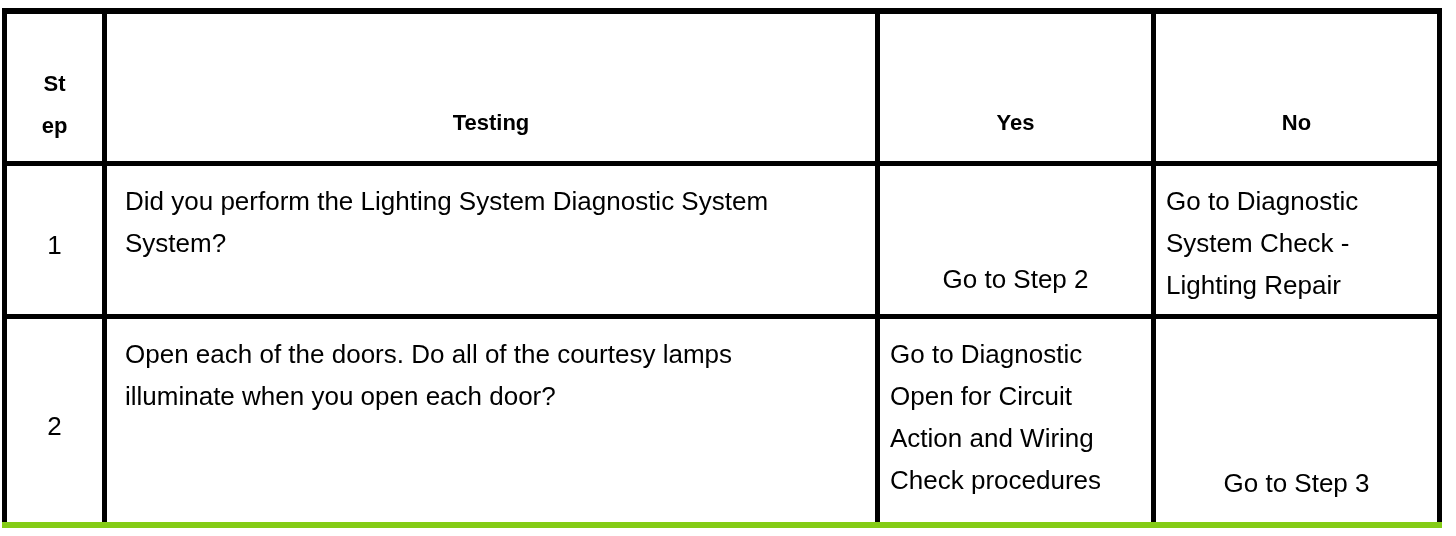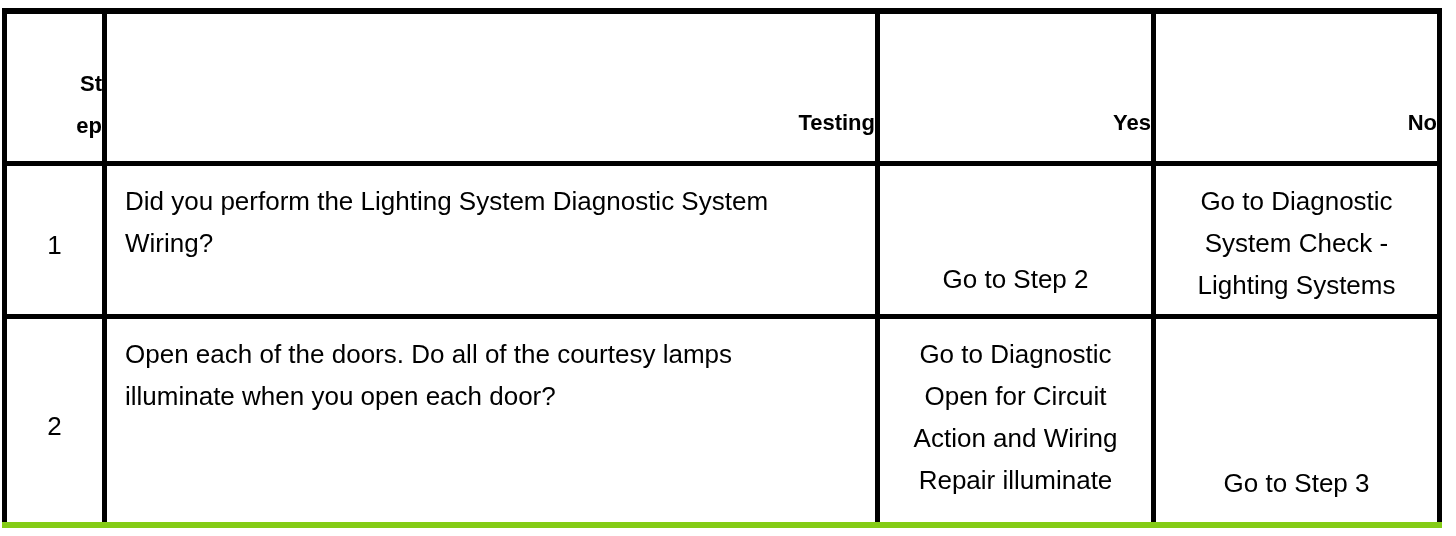--- a/index.html
+++ b/index.html
@@ -56,21 +56,20 @@
     height: 147px;
     font-weight: bold;
     font-size: 22px;
     text-align: center;
     vertical-align: bottom;
   }
   .hdr-inner {
     display: block;
     padding-bottom: 18px;
     line-height: 41px;
-    text-align: right;
   }
   .hdr-inner.stacked {
     line-height: 42px;
     padding-bottom: 14px;
   }
 
   
   .diag-table tbody tr.first-body td {
     border-top: 2px solid #000;
   }
@@ -102,21 +101,21 @@
     font-size: 26px;
   }
   .cell.num.r2 {
     padding-top: 86px;
   }
   .cell.action {
     text-align: left;
     padding: 14px 12px 0 18px;
   }
   .cell.branch-top {
-    text-align: center;
+    text-align: left;
     padding: 14px 10px 0 10px;
   }
   .cell.branch-bottom {
     text-align: center;
     padding: 0 10px 0 10px;
   }
   .cell.branch-bottom.r1-yes { padding-top: 92px; }
   .cell.branch-bottom.r2-no  { padding-top: 143px; }
 
   .txt-line { display: block; white-space: pre; }
@@ -165,53 +164,53 @@
 
     <tbody>
 
       <tr class="row-1 first-body">
         <td>
           <span class="cell num narrow-c">1</span>
         </td>
         <td>
           <span class="cell action narrow">
             <span class="txt-line">Did you perform the Lighting System Diagnostic System</span>
-            <span class="txt-line">Wiring?</span>
+            <span class="txt-line">System?</span>
           </span>
         </td>
         <td>
           <span class="cell branch-bottom r1-yes narrow-c">
             <span class="txt-line">Go to Step 2</span>
           </span>
         </td>
         <td>
           <span class="cell branch-top narrow-c">
             <span class="txt-line">Go to Diagnostic</span>
             <span class="txt-line">System Check -</span>
-            <span class="txt-line">Lighting Systems</span>
+            <span class="txt-line">Lighting Repair</span>
           </span>
         </td>
       </tr>
 
       <tr class="row-2 last-body">
         <td>
           <span class="cell num r2 narrow-c">2</span>
         </td>
         <td>
           <span class="cell action narrow">
             <span class="txt-line">Open each of the doors. Do all of the courtesy lamps</span>
             <span class="txt-line">illuminate when you open each door?</span>
           </span>
         </td>
         <td>
           <span class="cell branch-top narrow-c">
             <span class="txt-line">Go to Diagnostic</span>
             <span class="txt-line">Open for Circuit</span>
             <span class="txt-line">Action and Wiring</span>
-            <span class="txt-line">Repair illuminate</span>
+            <span class="txt-line">Check procedures</span>
           </span>
         </td>
         <td>
           <span class="cell branch-bottom r2-no narrow-c">
             <span class="txt-line">Go to Step 3</span>
           </span>
         </td>
       </tr>
 
     </tbody>

